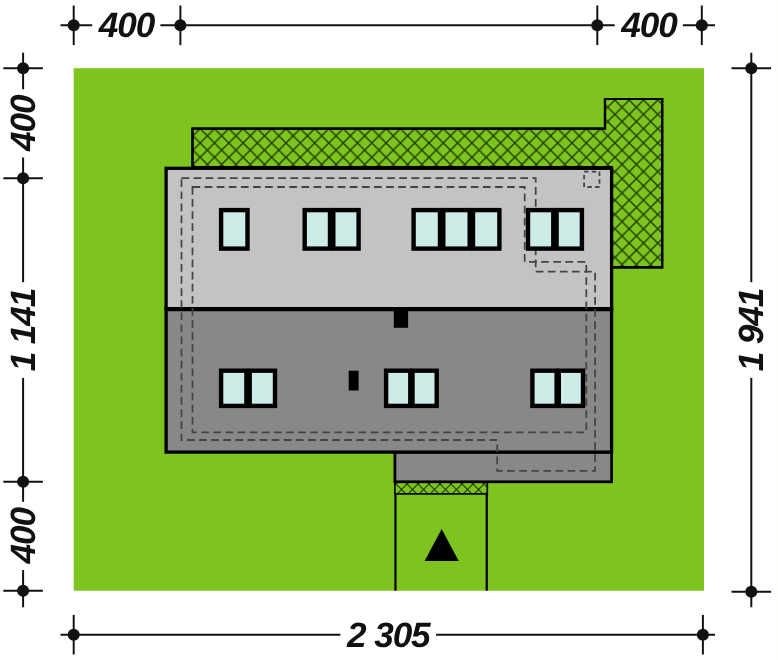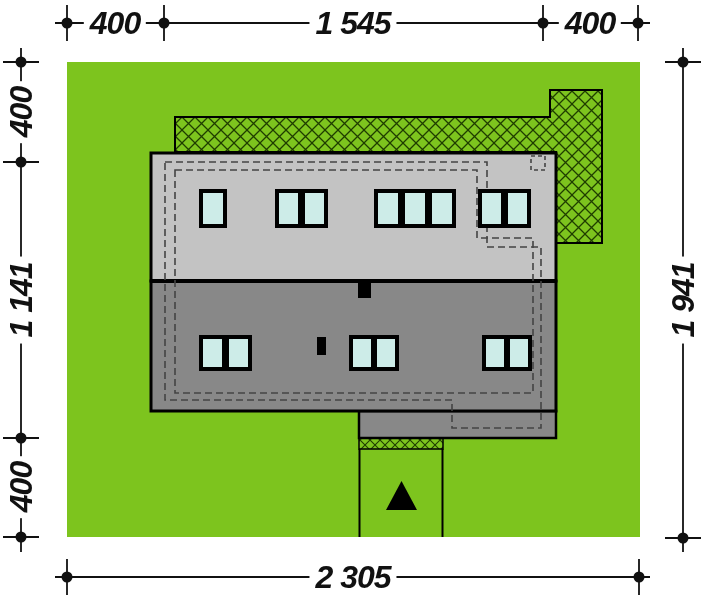--- a/index.html
+++ b/index.html
@@ -106,21 +106,20 @@
       <circle cx="21" cy="438" r="5.5"></circle>
       <circle cx="21" cy="537" r="5.5"></circle>
       <circle cx="683" cy="62" r="5.5"></circle>
       <circle cx="683" cy="538" r="5.5"></circle>
       <circle cx="67" cy="577" r="5.5"></circle>
       <circle cx="639" cy="577" r="5.5"></circle>
     </g>
   </svg>
 
   <div class="dim-label" style="left:115px; top:23px;">400</div>
-  <div class="dim-label" style="left:353px; top:23px;">1 545</div>
   <div class="dim-label" style="left:590px; top:23px;">400</div>
 
   <div class="dim-label vert" style="left:21px; top:112px;">400</div>
   <div class="dim-label vert" style="left:21px; top:300px;">1 141</div>
   <div class="dim-label vert" style="left:21px; top:487px;">400</div>
 
   <div class="dim-label vert" style="left:683px; top:300px;">1 941</div>
 
   <div class="dim-label" style="left:353px; top:577px;">2 305</div>
 </div>

